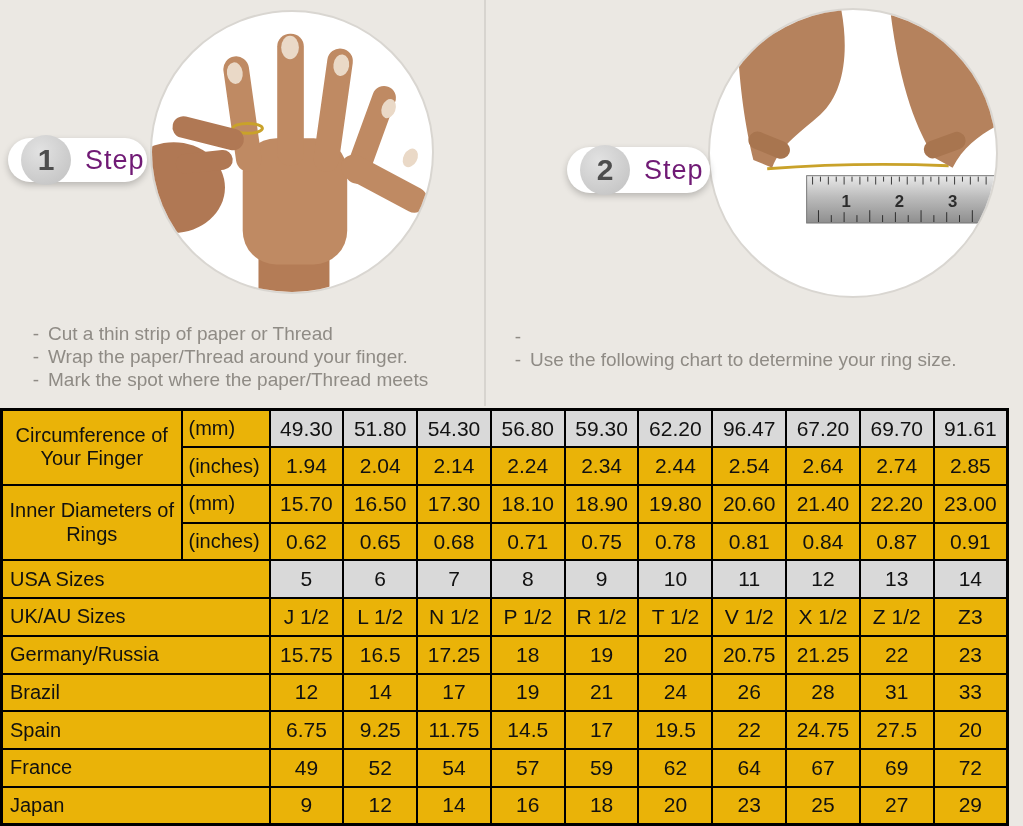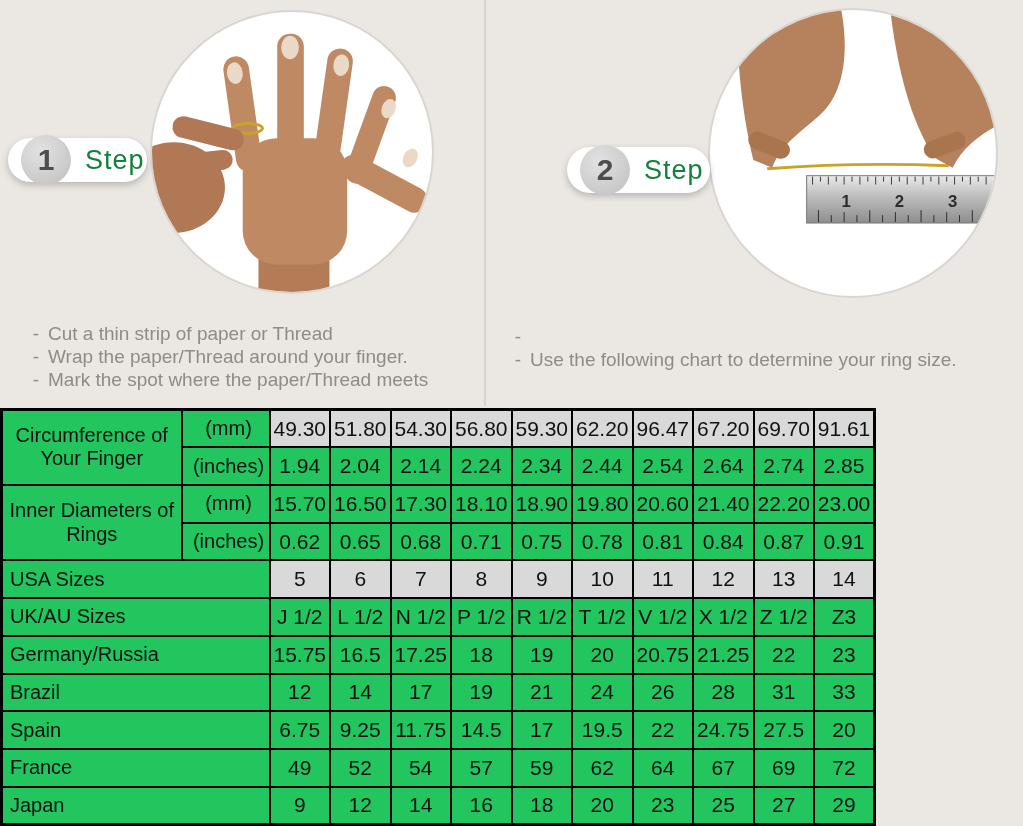--- a/index.html
+++ b/index.html
@@ -19,37 +19,37 @@
 
   .step-pill { position:absolute; background:#ffffff; border-radius:26px;
                box-shadow:0 3px 7px rgba(0,0,0,0.22); display:flex; align-items:center;
                overflow:visible; z-index:3; }
   .step-pill.one { left:8px;   top:138px; width:139px; height:44px; }
   .step-pill.two { left:567px; top:147px; width:143px; height:46px; }
   .step-num { width:50px; height:50px; border-radius:50%; flex:0 0 50px;
               margin-left:13px; display:flex; align-items:center; justify-content:center;
               background:radial-gradient(circle at 38% 32%, #e2e2e2 0%, #cdcdcd 60%, #bfbfbf 100%);
               font-size:30px; font-weight:bold; color:#4d4d4d; }
-  .step-word { margin-left:14px; font-size:27px; color:#15803d; letter-spacing:1px; }
+  .step-word { margin-left:14px; font-size:27px; color:#701a75; letter-spacing:1px; }
 
   .instructions { position:absolute; display:flex; flex-direction:column; }
   .instructions.one { left:24px;  top:322px; width:470px; }
   .instructions.two { left:506px; top:325px; width:512px; }
   .instr-line { display:flex; font-size:19px; line-height:23px; color:#8f8b85; }
   .instr-line .dash { width:24px; flex:0 0 24px; text-align:center; }
 
   
-  .size-chart { position:absolute; left:0; top:408px; width:876px; height:418px;
-                border-collapse:collapse; table-layout:fixed; background:#22c55e;
+  .size-chart { position:absolute; left:0; top:408px; width:1009px; height:418px;
+                border-collapse:collapse; table-layout:fixed; background:#eab308;
                 border:3px solid #000; }
   .size-chart td { border:2px solid #000; color:#111; height:35px;
                    font-size:21px; white-space:nowrap; overflow:hidden; }
   .size-chart .group-label  { text-align:center; font-size:20px; line-height:1.18;
                               white-space:normal; padding:0 4px; }
-  .size-chart .unit-cell    { text-align:center; font-size:20px; padding-left:6px;margin-left:41px; }
+  .size-chart .unit-cell    { text-align:left; font-size:20px; padding-left:6px;margin-left:41px; }
   .size-chart .country-cell { text-align:left; font-size:20px; padding-left:7px; }
   .size-chart .value-cell   { text-align:center; }
   .size-chart .hl           { background:#d9d9d9; }
 </style>
 </head>
 <body>
 
 <div class="page">
 
   <div class="steps-section">

